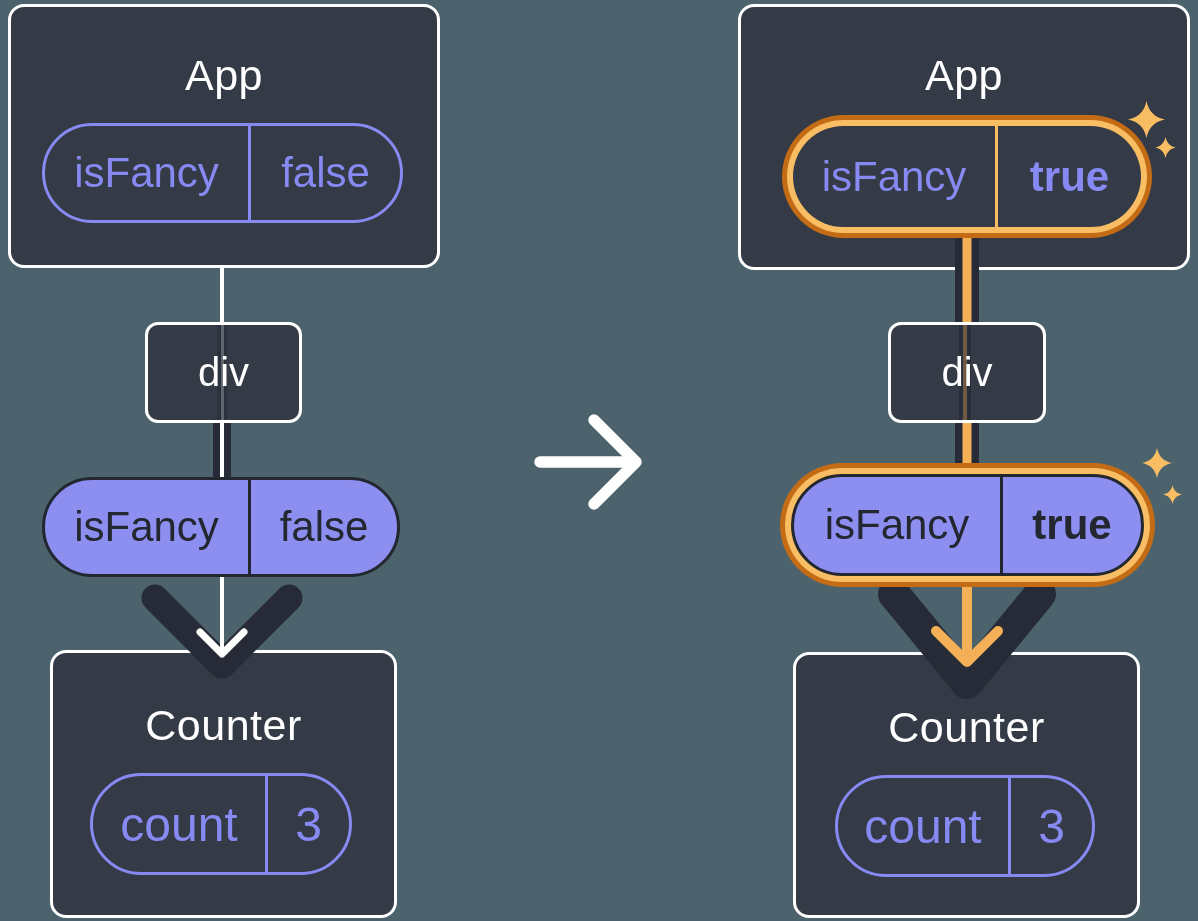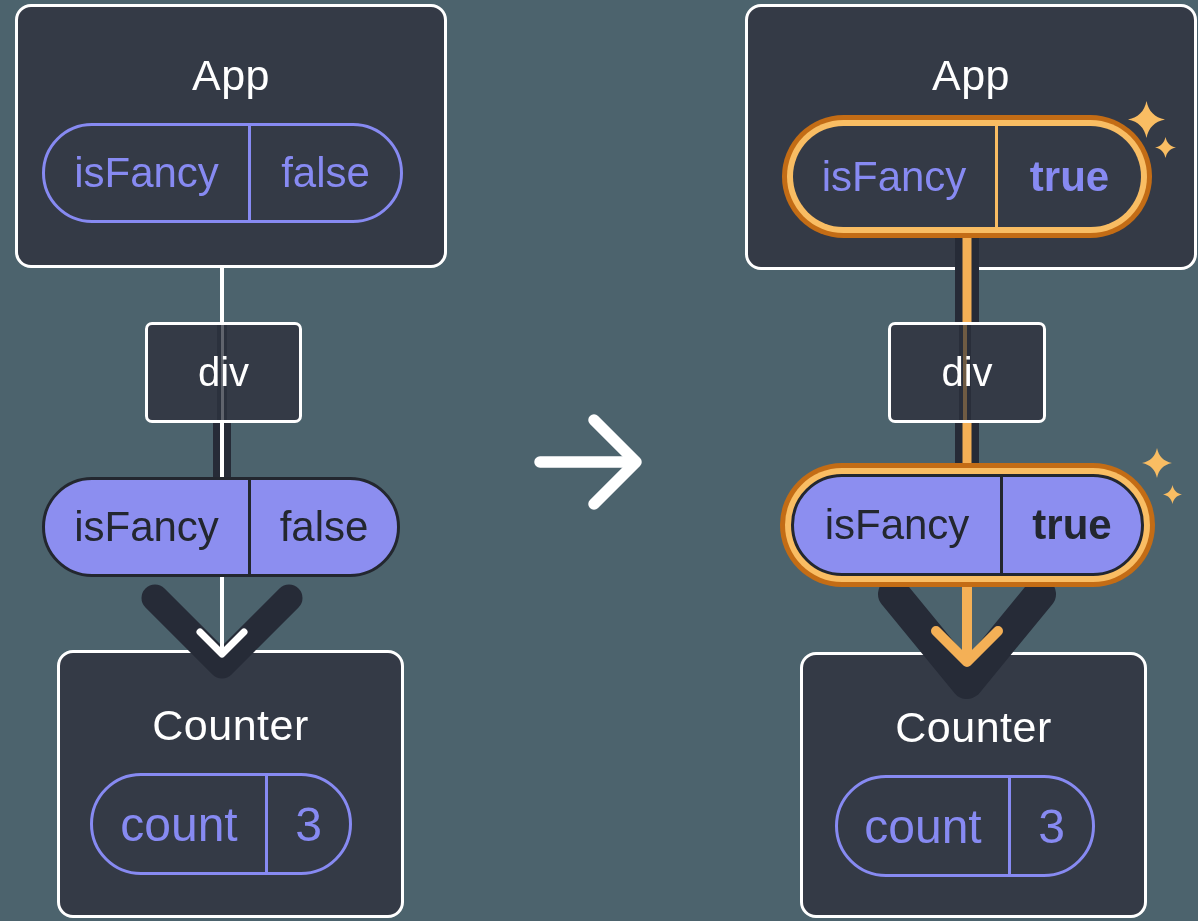--- a/index.html
+++ b/index.html
@@ -9,29 +9,29 @@
   }
   html,body{margin:0;padding:0;}
   body{
     width:1198px;height:921px;overflow:hidden;
     background:var(--background);
     font-family:"Liberation Sans","DejaVu Sans",sans-serif;
     position:relative;
   }
   .card{
     position:absolute;background:var(--card);
-    border:3.5px solid var(--card-border);border-radius:16px;box-sizing:border-box;margin-left:7px;
+    border:3.5px solid var(--card-border);border-radius:16px;box-sizing:border-box;
   }
   .card-title{
     position:absolute;left:0;right:0;text-align:center;
     color:var(--white);font-size:43px;font-weight:500;letter-spacing:0.5px;
   }
   .chip{
     position:absolute;background:var(--card);
-    border:3.5px solid var(--card-border);border-radius:7px;box-sizing:border-box;
+    border:3.5px solid var(--card-border);border-radius:13px;box-sizing:border-box;
     display:flex;align-items:center;justify-content:center;
     color:var(--white);font-size:40px;font-weight:500;
   }
   .chip .stripe{position:absolute;top:0;bottom:0;}
   .pill{
     position:absolute;display:flex;align-items:stretch;
     border-radius:999px;box-sizing:border-box;overflow:hidden;
   }
   .pill.outline{border:3px solid var(--purple);color:var(--purple);background:transparent;}
   .pill.filled{border:3px solid var(--dark);color:var(--dark);background:var(--purple-fill);}

